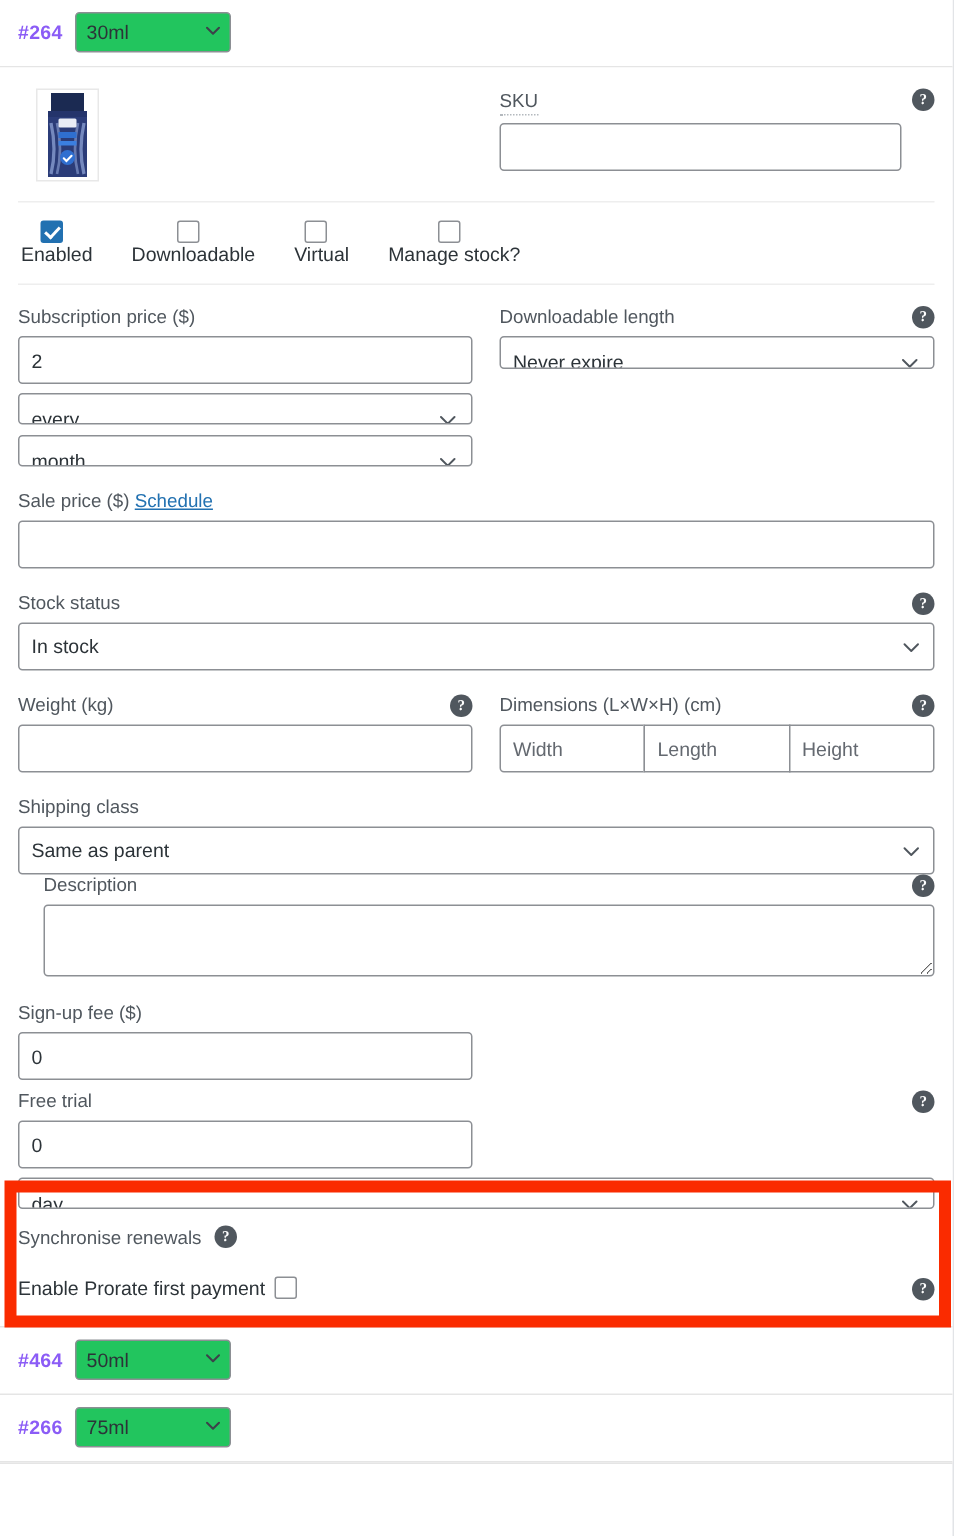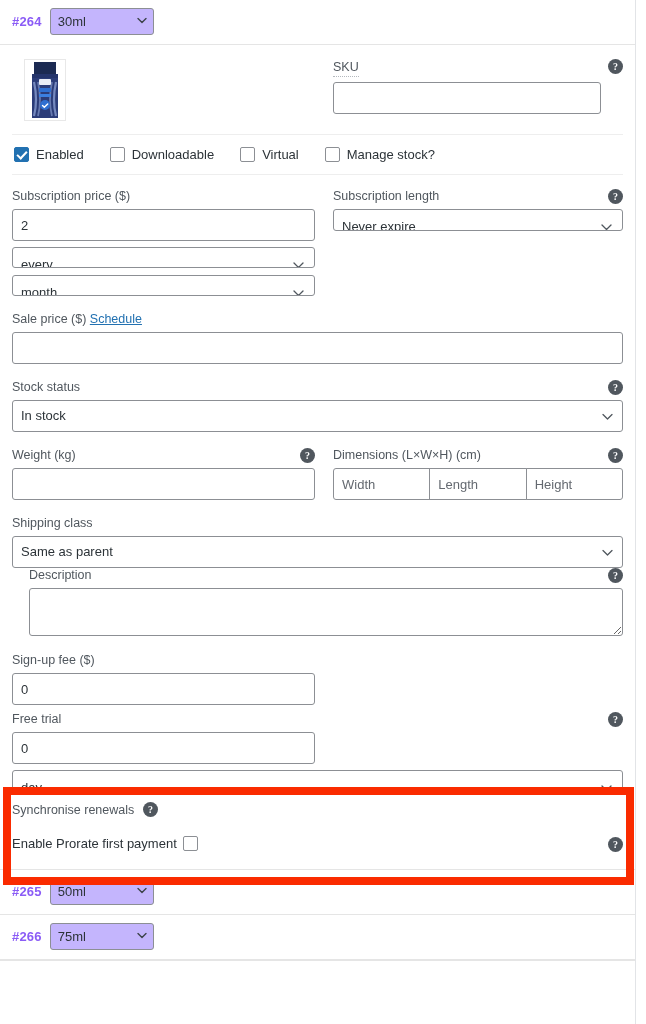--- a/index.html
+++ b/index.html
@@ -38,21 +38,21 @@
     background: #fff;
     border-bottom: 1px solid #e5e5e5;
   }
   .var-id {
     font-weight: bold; font-size: 13px; color: #8b5cf6;
     margin-right: 8px; letter-spacing: .2px;
   }
   .attr-select {
     width: 104px; height: 27px;
     border: 1px solid #8c8f94; border-radius: 3px;
-    background: #c4b5fd; color: #2c3338; font-size: 13px;
+    background: #22c55e; color: #2c3338; font-size: 13px;
     padding: 0 8px 0 7px;
     appearance: none; -webkit-appearance: none;
     position: relative;
     font-family: "Liberation Sans", sans-serif;
     line-height: 25px;
   }
   .sel-wrap { position: relative; display: inline-block; }
   .sel-wrap .chev {
     position: absolute; right: 8px; top: 50%;
     transform: translateY(-50%); pointer-events: none;
@@ -105,21 +105,21 @@
   .help-abs { position: absolute; right: 0; top: 0; }
 
   .hr { height: 1px; background: #eeeeee; margin: 13px 0 0 0; }
 
   
   .cb-row {
     display: flex; align-items: center;
     padding: 12px 0 12px 2px; gap: 0;
     border-bottom: 1px solid #eeeeee;
   }
-  .cb-item { display: flex; align-items: center; margin-right: 26px; }
+  .cb-item { display: flex; align-items: center; margin-right: 26px; flex-direction: column; }
   .cb {
     width: 15px; height: 15px; border-radius: 2px;
     border: 1px solid #8c8f94; background: #fff;
     display: inline-block; margin-right: 7px;
     position: relative; flex: none;
   }
   .cb.checked { background: #2271b1; border-color: #2271b1; }
   .cb.checked:after {
     content: ""; position: absolute;
     left: 4px; top: 1px; width: 4px; height: 8px;
@@ -292,21 +292,21 @@
                 <span>month</span>
               </div>
             <span class="chev2">
               <svg width="11" height="7" viewBox="0 0 11 7">
                   <path d="M1 1l4.5 4.5L10 1" stroke="#50575e" stroke-width="1.3" fill="none" stroke-linecap="round" stroke-linejoin="round"></path>
                 </svg>
             </span>
           </div>
         </div>
         <div class="col-r">
-          <label class="field-label">Subscription length</label>
+          <label class="field-label">Downloadable length</label>
           <span class="help help-abs">?</span>
           <div class="sel-clip" style="height:22px;">
             <div class="inner">
                 <span>Never expire</span>
               </div>
             <span class="chev2">
               <svg width="11" height="7" viewBox="0 0 11 7">
                   <path d="M1 1l4.5 4.5L10 1" stroke="#50575e" stroke-width="1.3" fill="none" stroke-linecap="round" stroke-linejoin="round"></path>
                 </svg>
             </span>
@@ -399,21 +399,21 @@
           <span class="cb-label">Enable Prorate first payment</span>
           <span class="cb"></span>
           <span class="help" style="position:absolute; right:0; top:14px;">?</span>
         </div>
       </div>
 
       <div style="height:18px;"></div>
     </div>
 
     <div class="var-row sep-top">
-      <span class="var-id">#265</span>
+      <span class="var-id">#464</span>
       <span class="sel-wrap">
         <select class="attr-select">
           <option>50ml</option>
         </select>
         <span class="chev">
           <svg width="10" height="7" viewBox="0 0 10 7">
               <path d="M1 1l4 4 4-4" stroke="#3c434a" stroke-width="1.4" fill="none" stroke-linecap="round" stroke-linejoin="round"></path>
             </svg>
         </span>
       </span>

